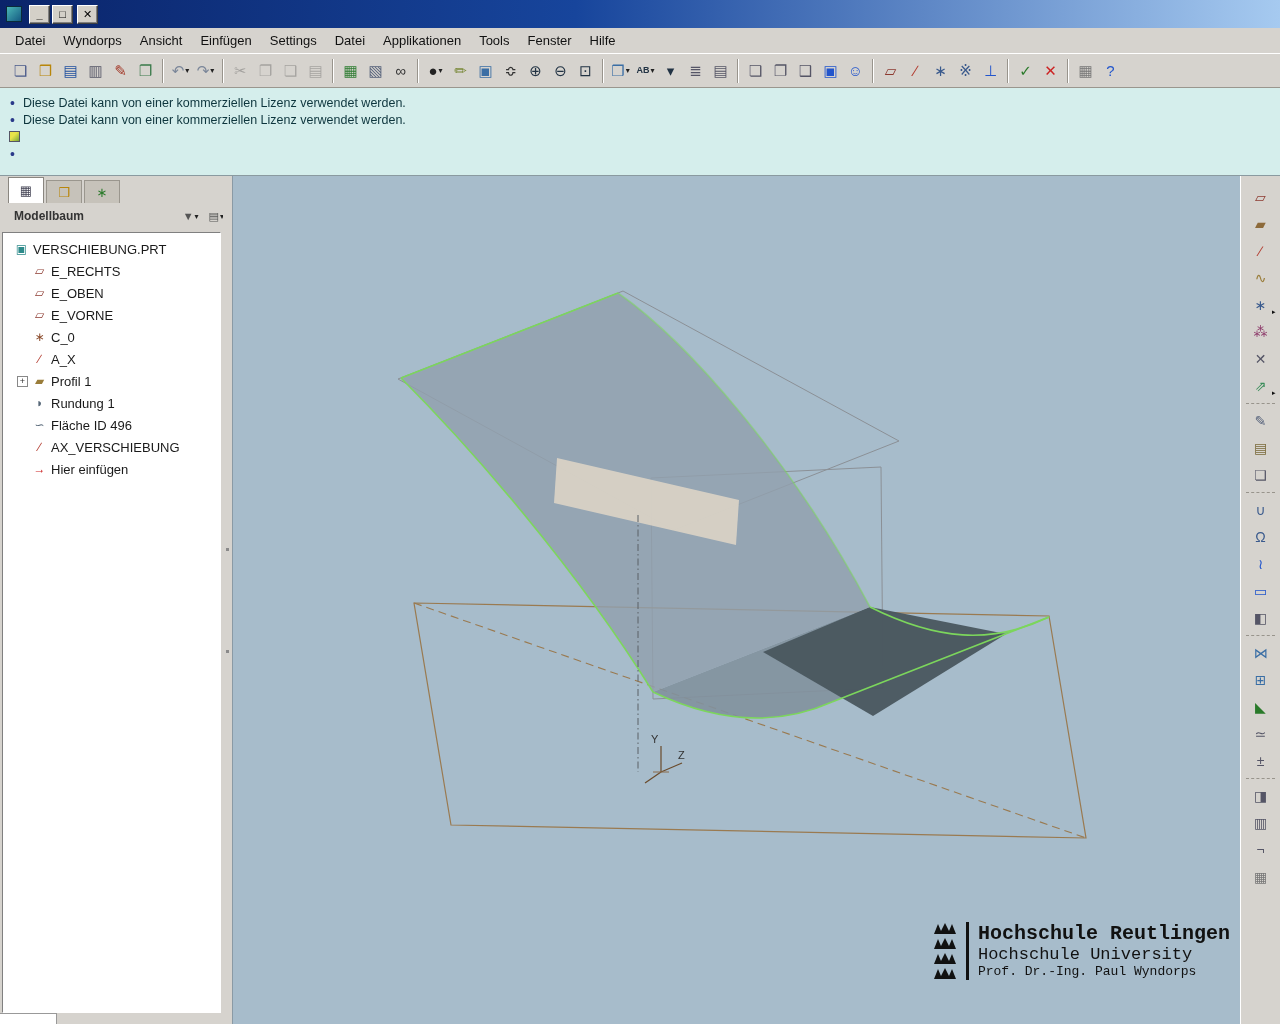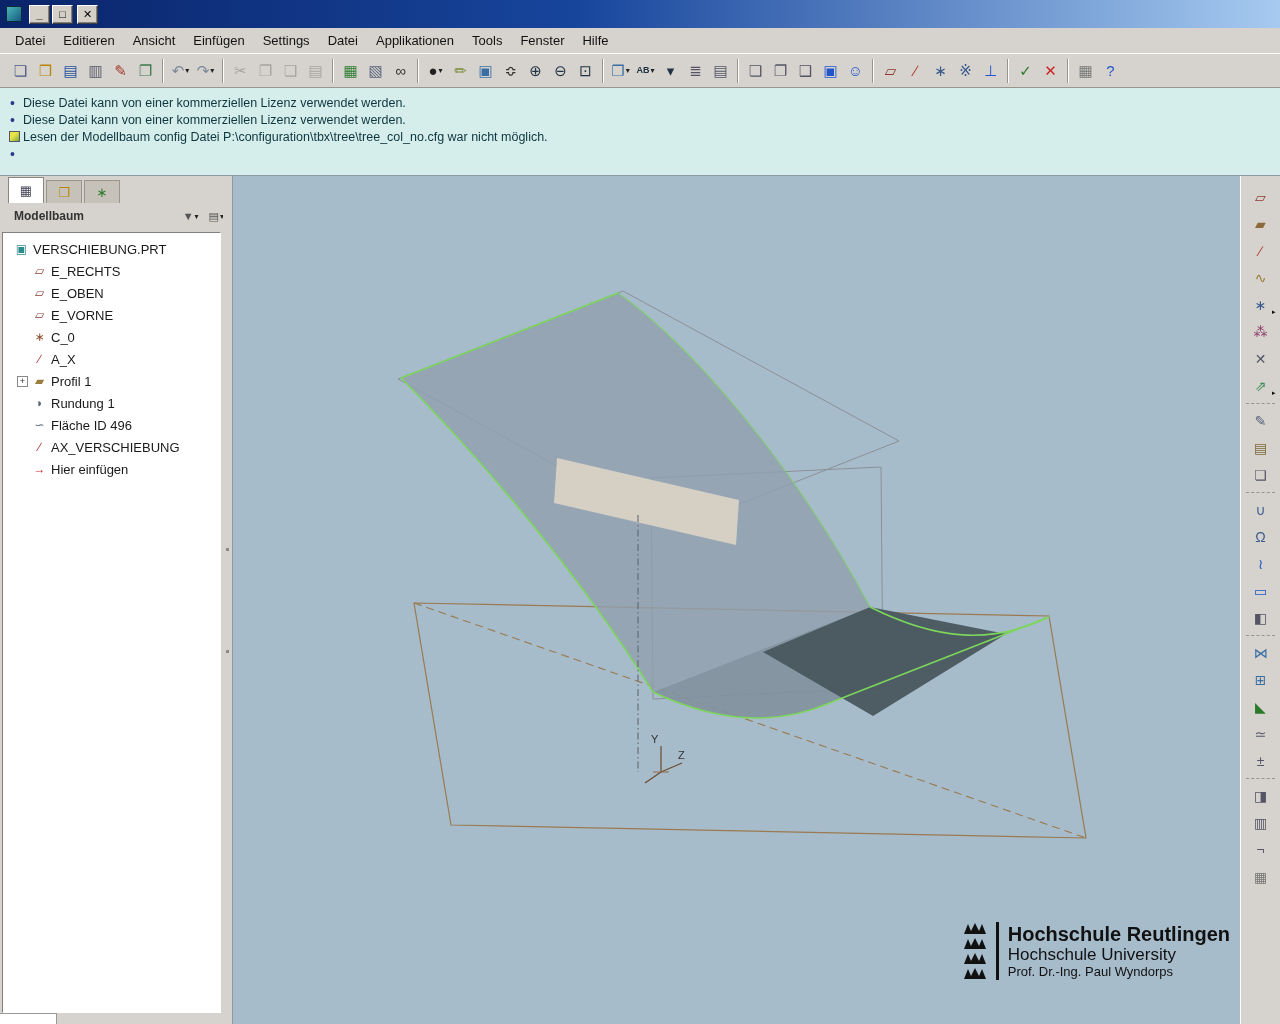--- a/index.html
+++ b/index.html
@@ -83,21 +83,21 @@
   .expander{width:11px;height:11px;border:1px solid #888;background:#fff;font-size:9px;
     line-height:9px;text-align:center;color:#333;margin:0 3px 0 -14px;flex:none;}
   .splitter{position:absolute;right:0;top:0;width:9px;height:100%;background:#d6d3ce;}
   .grip{position:absolute;left:3px;width:3px;height:3px;background:#8a8a8a;}
   .bottom-box{position:absolute;left:0;top:1013px;width:57px;height:11px;background:#fff;
     border-top:1px solid #999;border-right:1px solid #999;}
 
   
   .viewport{position:absolute;left:232px;top:176px;width:1008px;height:848px;
     background:#a7bccb;border-left:1px solid #8a9aa5;}
-  .logo{position:absolute;right:10px;bottom:44px;display:flex;align-items:flex-end;}
+  .logo{position:absolute;right:10px;bottom:44px;display:flex;align-items:flex-end;font-family:Liberation Mono, monospace;}
   .logo-antlers{margin-right:8px;}
   .logo-bar{width:3px;height:58px;background:#111;margin-right:9px;}
   .logo-l1{font-size:20px;font-weight:bold;color:#111;line-height:22px;}
   .logo-l2{font-size:17px;color:#111;line-height:19px;}
   .logo-l3{font-size:13px;color:#111;line-height:16px;}
 
   
   .rtoolbar{position:absolute;left:1240px;top:176px;width:40px;height:848px;background:#d6d3ce;
     border-left:1px solid #ffffff;padding-top:7px;}
   .rt-btn{width:28px;height:26px;margin:1px auto;display:flex;align-items:center;
@@ -119,21 +119,21 @@
     <div class="win-btn">
         <span>□</span>
       </div>
     <div class="win-btn close">
         <span>✕</span>
       </div>
   </div>
 
   <div class="menubar">
       <div class="menu-item">Datei</div>
-      <div class="menu-item">Editieren</div>
+      <div class="menu-item">Wyndorps</div>
       <div class="menu-item">Ansicht</div>
       <div class="menu-item">Einfügen</div>
       <div class="menu-item">Settings</div>
       <div class="menu-item">Datei</div>
       <div class="menu-item">Applikationen</div>
       <div class="menu-item">Tools</div>
       <div class="menu-item">Fenster</div>
       <div class="menu-item">Hilfe</div>
     </div>
 
@@ -282,21 +282,20 @@
         <div class="msg-row">
           <span class="msg-bullet">•</span>
           <span>Diese Datei kann von einer kommerziellen Lizenz verwendet werden.</span>
         </div>
         <div class="msg-row">
           <span class="msg-bullet">•</span>
           <span>Diese Datei kann von einer kommerziellen Lizenz verwendet werden.</span>
         </div>
         <div class="msg-row">
           <span class="msg-warnicon"></span>
-          <span>Lesen der Modellbaum config Datei P:\configuration\tbx\tree\tree_col_no.cfg war nicht möglich.</span>
         </div>
         <div class="msg-row">
           <span class="msg-bullet">•</span>
         </div>
       </div>
     <div class="status-ind">
       <div class="lamp"></div>
         <div class="lamp2"></div>
     </div>
     <div class="smart-combo">

